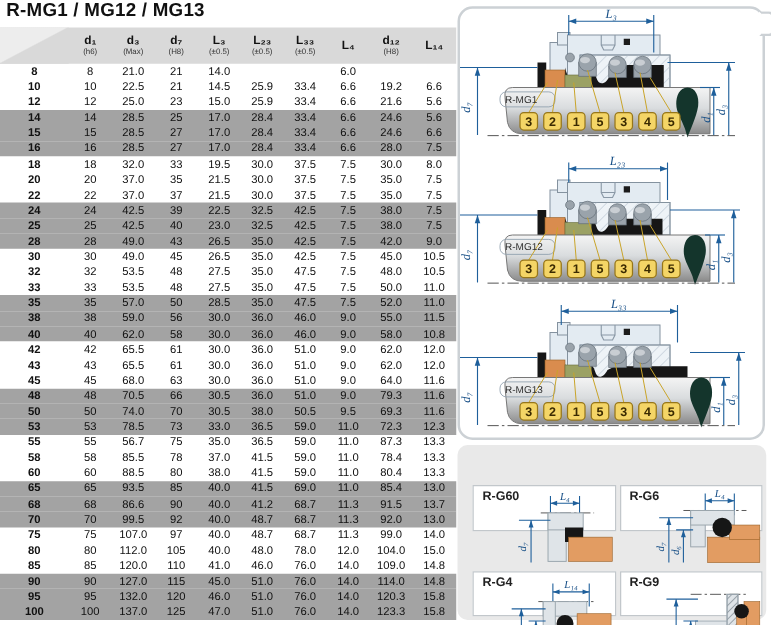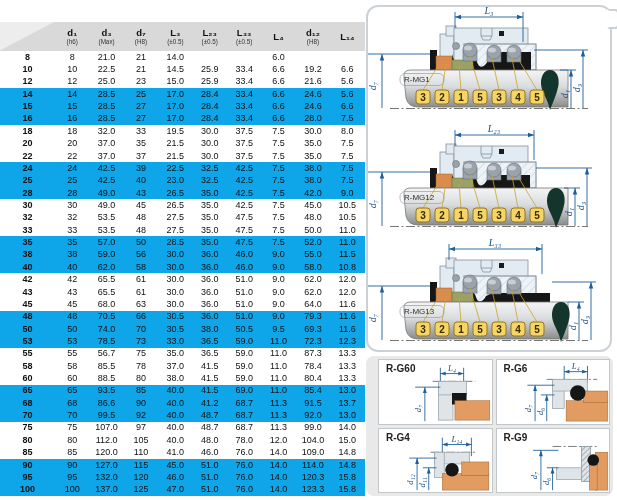--- a/index.html
+++ b/index.html
@@ -8,33 +8,33 @@
   .title{position:absolute;left:5px;top:0px;margin:0;font-size:15px;font-weight:bold;
          letter-spacing:.2px;color:#111;}
   
   .dim-table{position:absolute;left:0;top:22px;width:365px;}
   .thead{display:flex;height:29px;background:#d9d9d9;}
   .th{width:34.4px;display:flex;flex-direction:column;align-items:center;justify-content:center;}
   .th .h-main{font-size:9.5px;font-weight:bold;line-height:10px;}
   .th .h-note{font-size:6.3px;color:#333;line-height:7px;}
   .corner{width:55px;background:linear-gradient(to right bottom,#ededed 48%,#d9d9d9 50%);}
   .trow{display:flex;height:12.37px;align-items:center;}
-  .trow.shade{background:#0ea5e9;align-items:center;}
+  .trow.shade{background:#a3a3a3;align-items:center;}
   .td{width:34.4px;text-align:center;font-size:9px;line-height:9px;}
   .td.size{width:55px;font-weight:bold;}
   
   .frame-top{position:absolute;left:366px;top:5px;width:246px;height:347px;
              border:2px solid #ccd1d5;border-radius:12px;box-sizing:border-box;background:#fff;}
   .frame-notch{position:absolute;left:607px;top:9px;width:8px;height:16px;background:#fff;
                border:2px solid #ccd1d5;border-left:2px solid #fff;border-radius:0 4px 4px 0;}
   .mg-svg{position:absolute;left:364px;top:4px;}
   .panel-bottom{position:absolute;left:366px;top:356px;width:247px;height:140px;
                 background:#e9e9e9;border-radius:8px;box-sizing:border-box;
                 display:grid;grid-template-columns:1fr 1fr;gap:3px;padding:3px 3px 3px 12px;}
-  .card{position:relative;background:#fff;border:1px solid #c2c7cb;box-sizing:border-box;}
+  .card{position:relative;background:#fff;border:1px solid #c2c7cb;box-sizing:border-box;margin-top:29px;}
   .card-title{position:absolute;left:7px;top:3px;font-size:10px;font-weight:bold;color:#222;}
   .card svg{position:absolute;left:0;top:0;}
   
   .dim{font:italic 10px "Liberation Serif",serif;fill:#164e86;}
   .dimS{font:italic 9px "Liberation Serif",serif;fill:#164e86;}
   .num{font:bold 10px "Liberation Sans",sans-serif;fill:#3a2a00;}
   .slabel{font:8px "Liberation Sans",sans-serif;fill:#2f2f2f;}
   .dl{stroke:#1e5f9b;stroke-width:.9;fill:none;}
   .da{fill:#1e5f9b;stroke:none;}
   .cl{stroke:#555;stroke-width:.8;fill:none;stroke-dasharray:9 2.5 2 2.5;}
@@ -46,20 +46,21 @@
   .orgC{fill:#e29c62;stroke:#9a6228;stroke-width:.5;}
   .olv{fill:#9ba164;stroke:#6b7140;stroke-width:.5;}
   .spr{fill:#9aa3ab;stroke:#667079;stroke-width:.6;}
   .lead{stroke:#c9a42a;stroke-width:.8;fill:none;}
   .cobox{fill:#f4d566;stroke:#96761a;stroke-width:1;}
 </style>
 </head>
 <body>
 
 <div class="page">
+  <h1 class="title">R-MG1 / MG12 / MG13</h1>
 
   <div class="dim-table">
     <div class="thead">
       <div class="th corner"></div>
       <div class="th">
           <span class="h-main">d₁</span>
           <span class="h-note">(h6)</span>
         </div>
       <div class="th">
           <span class="h-main">d₃</span>

